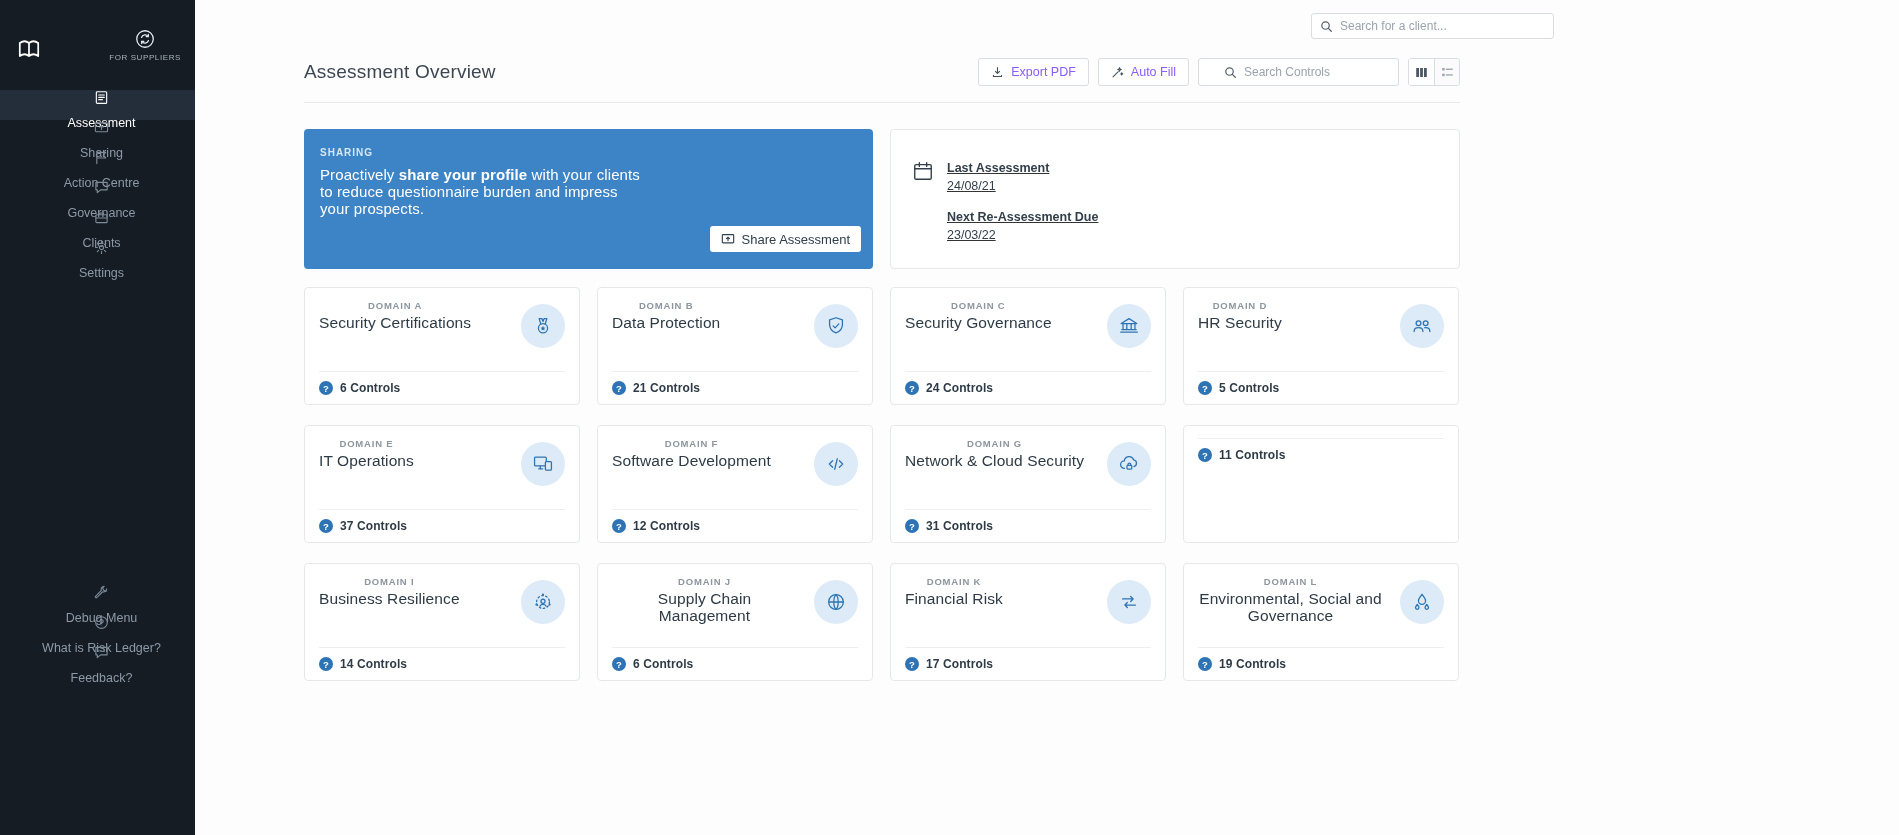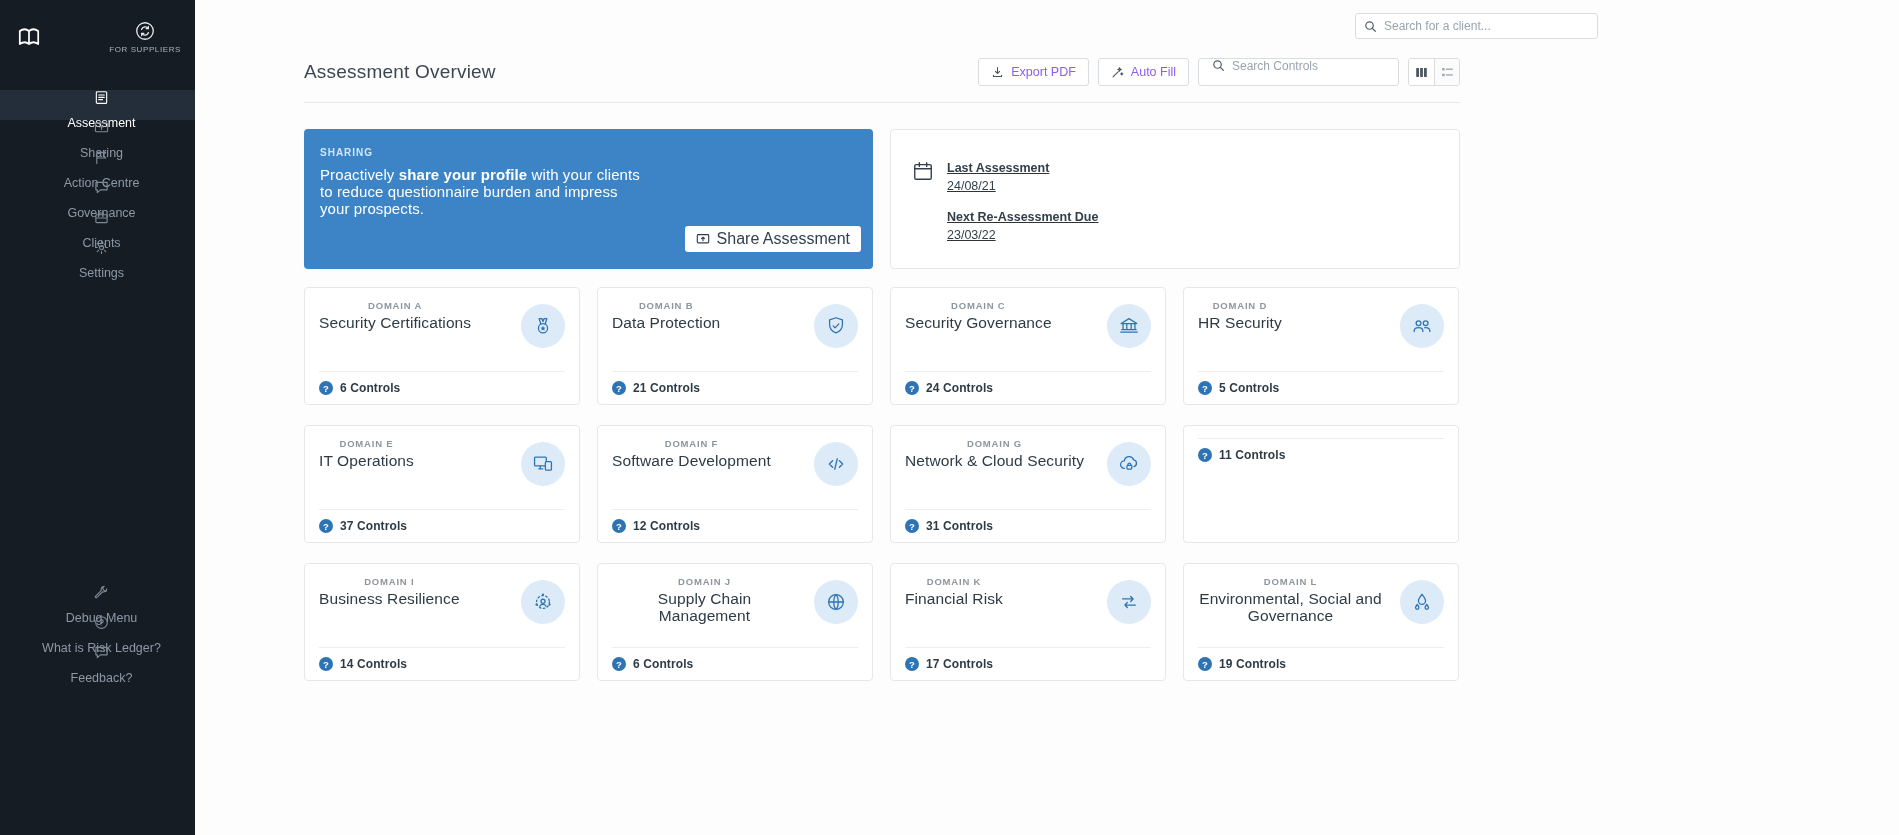--- a/index.html
+++ b/index.html
@@ -12,42 +12,42 @@
   }
 
   
   .sidebar {
     width: 195px; min-width: 195px; height: 835px;
     background: #151c24;
     display: flex; flex-direction: column;
     position: relative;
   }
   .sidebar-top {
-    height: 62px; display: flex; align-items: center;
+    height: 62px; display: flex; align-items: flex-end;
     padding: 12px 14px 0 16px; justify-content: space-between;
   }
   .logo { color: #ffffff; }
   .supplier-switch { display: flex; flex-direction: column; align-items: center; gap: 3px; cursor: pointer; }
   .supplier-switch .circ { color: #e8edf2; }
   .supplier-label { font-size: 8px; letter-spacing: 0.6px; color: #aab4be; }
   .nav { margin-top: 28px; display: flex; flex-direction: column; }
   .nav-item {
     height: 30px; display: flex; align-items: center; gap: 11px;
     padding: 0 14px 0 22px; font-size: 12.5px; color: #8d99a6; cursor: pointer; flex-direction: column;
   }
   .nav-item .ic { width: 15px; height: 15px; display: inline-flex; color: #7d8a97; }
   .nav-item.active { background: #242e3a; color: #ffffff; }
   .nav-item.active .ic { color: #ffffff; }
   .sidebar-footer { margin-top: auto; padding-bottom: 160px; display: flex; flex-direction: column; }
   .sidebar-footer .nav-item { height: 30px; }
 
   
   .main { flex: 1; position: relative; background: #fdfdfe; }
   .topbar-search {
-    position: absolute; top: 13px; left: 1160px; width: 243px; height: 26px;
+    position: absolute; top: 13px; left: 1116px; width: 243px; height: 26px;
     background: #fff; border: 1px solid #d9dde1; border-radius: 3px;
     display: flex; align-items: center; padding: 0 8px; gap: 7px;
   }
   .topbar-search input {
     border: none; outline: none; flex: 1; font-size: 12px;
     font-family: "Liberation Sans", sans-serif; color: #333; background: transparent;
   }
   .topbar-search input::placeholder { color: #9aa4ad; }
   .search-glyph { color: #55606a; display: inline-flex; }
 
@@ -60,21 +60,21 @@
   .page-title { font-size: 19px; font-weight: 500; color: #3d4752; letter-spacing: 0.2px; }
   .header-actions { display: flex; align-items: center; gap: 9px; }
   .btn {
     height: 28px; background: #fff; border: 1px solid #d9dde1; border-radius: 3px;
     display: inline-flex; align-items: center; gap: 7px; padding: 0 12px;
     font-size: 12.5px; color: #8b5cf6; cursor: pointer; font-family: "Liberation Sans", sans-serif;
   }
   .btn .ic { display: inline-flex; color: #45525e; }
   .controls-search {
     height: 28px; width: 201px; background: #fff; border: 1px solid #d9dde1; border-radius: 3px;
-    display: flex; align-items: flex-start; gap: 7px; padding: 0 13px;
+    display: flex; align-items: center; gap: 7px; padding: 0 25px;
   }
   .controls-search input {
     border: none; outline: none; flex: 1; font-size: 12px; color: #333; background: transparent;
     font-family: "Liberation Sans", sans-serif;
   }
   .controls-search input::placeholder { color: #9aa4ad; }
   .view-toggle { display: flex; border: 1px solid #d9dde1; border-radius: 3px; overflow: hidden; height: 28px; }
   .view-toggle .seg {
     width: 25px; display: flex; align-items: center; justify-content: center;
     background: #fff; cursor: pointer; color: #4a5661;
@@ -87,21 +87,21 @@
     width: 569px; height: 140px; background: #3c84c6; border-radius: 4px;
     position: relative; padding: 18px 16px; color: #fff;
   }
   .share-banner .eyebrow { font-size: 10px; letter-spacing: 1px; color: #d4e6f5; font-weight: 600; }
   .share-banner .banner-text { margin-top: 9px; font-size: 15px; line-height: 1.12; width: 330px; letter-spacing: 0.1px; }
   .share-banner .banner-text b { font-weight: 700; }
   .share-btn {
     position: absolute; right: 12px; bottom: 17px; height: 26px;
     background: #ffffff; border: none; border-radius: 3px;
     display: inline-flex; align-items: center; gap: 7px; padding: 0 11px;
-    font-size: 16px; color: #31404d; cursor: pointer; font-family: "Liberation Sans", sans-serif;
+    font-size: 13px; color: #31404d; cursor: pointer; font-family: "Liberation Sans", sans-serif;
   }
   .share-btn .ic { display: inline-flex; color: #31404d; }
 
   .dates-card {
     width: 570px; height: 140px; background: #fff; border: 1px solid #e5e8ea; border-radius: 4px;
     display: flex; padding: 30px 0 0 21px; gap: 13px;
   }
   .cal-ic { color: #323f4b; }
   .dates-col { display: flex; flex-direction: column; gap: 17px; padding-top: 1px; text-decoration: underline; }
   .date-group .dlabel { font-size: 12.5px; font-weight: 700; color: #323f4b; }

